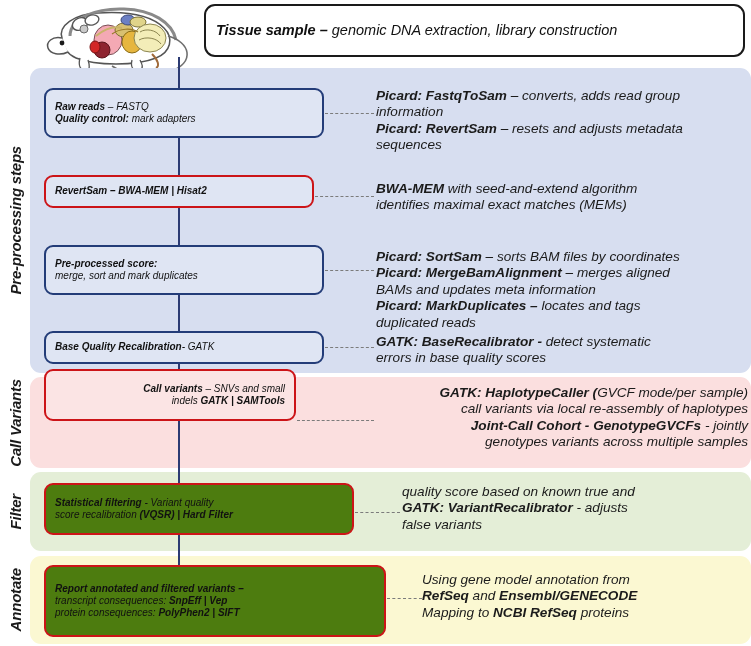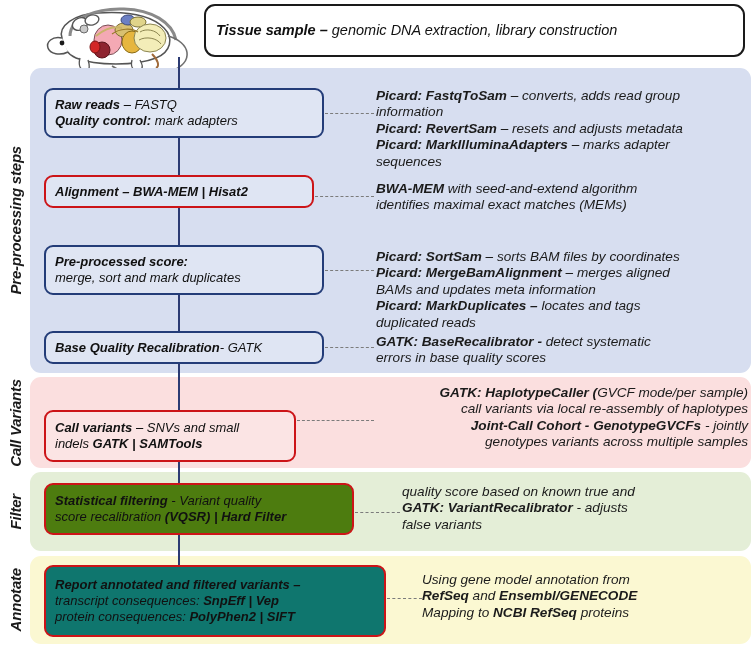--- a/index.html
+++ b/index.html
@@ -64,28 +64,28 @@
   
   .pbox {
     position: absolute;
     background: #ffffff;
     border-radius: 9px;
     display: flex;
     flex-direction: column;
     justify-content: center;
     padding: 3px 9px;
     line-height: 1.22;
-    font-size: 13px;
+    font-size: 10px;
     color: #111111;
   }
   .pbox.navy  { border: 2.2px solid #233c78; background: #dfe5f3; }
   .pbox.red   { border: 2.6px solid #cc1418; background: #dfe5f3; }
   .pbox.redpk { border: 2.6px solid #cc1418; background: #fbe4e4; }
   .pbox.redgr { border: 2.6px solid #cc1418; background: #4d7c0f; }
-  .pbox.redyl { border: 2.6px solid #cc1418; background: #0f766e; }
+  .pbox.redyl { border: 2.6px solid #cc1418; background: #4d7c0f; }
   .pbox b { font-weight: bold; }
 
   
   .headbox {
     position: absolute;
     border: 2.4px solid #1a1a1a;
     border-radius: 11px;
     background: #ffffff;
     padding: 4px 10px;
     font-size: 14.5px;
@@ -187,38 +187,38 @@
     <div>
       <b>Raw reads</b><span> – FASTQ</span>
     </div>
     <div>
       <b>Quality control:</b><span> mark adapters</span>
     </div>
   </div>
 
   <div class="pbox red" style="left:44px; top:175px; width:270px; height:33px;">
     <div>
-      <b>Alignment – BWA-MEM | Hisat2</b>
+      <b>RevertSam – BWA-MEM | Hisat2</b>
     </div>
   </div>
 
   <div class="pbox navy" style="left:44px; top:245px; width:280px; height:50px;">
     <div>
       <b>Pre-processed score:</b>
     </div>
     <div>merge, sort and mark duplicates</div>
   </div>
 
   <div class="pbox navy" style="left:44px; top:331px; width:280px; height:33px;">
     <div>
       <b>Base Quality Recalibration</b><span>- GATK</span>
     </div>
   </div>
 
-  <div class="pbox redpk" style="left:44px; top:410px; width:252px; height:52px;">
+  <div class="pbox redpk" style="left:44px; top:369px; width:252px; height:52px;text-align:right;">
     <div>
       <b>Call variants</b><span> – SNVs and small</span>
     </div>
     <div>
       <span>indels </span><b>GATK | SAMTools</b>
     </div>
   </div>
 
   <div class="pbox redgr" style="left:44px; top:483px; width:310px; height:52px;">
     <div>
@@ -246,21 +246,20 @@
   <div class="dash" style="left:325px; top:270px; width:49px;"></div>
   <div class="dash" style="left:325px; top:347px; width:49px;"></div>
   <div class="dash" style="left:297px; top:420px; width:77px;"></div>
   <div class="dash" style="left:355px; top:512px; width:45px;"></div>
   <div class="dash" style="left:387px; top:598px; width:35px;"></div>
 
   <div class="note" style="left:376px; top:88px; width:372px;">
     <div><b>Picard: FastqToSam</b><span> – converts, adds read group</span></div>
     <div><b></b><span>information</span></div>
     <div><b>Picard: RevertSam</b><span> – resets and adjusts metadata</span></div>
-    <div><b>Picard: MarkIlluminaAdapters</b><span> – marks adapter</span></div>
     <div><b></b><span>sequences</span></div>
   </div>
 
   <div class="note" style="left:376px; top:181px; width:372px;">
     <div><b>BWA-MEM</b><span> with seed-and-extend algorithm</span></div>
     <div><b></b><span>identifies maximal exact matches (MEMs)</span></div>
   </div>
 
   <div class="note" style="left:376px; top:249px; width:372px;">
     <div><b>Picard: SortSam</b><span> – sorts BAM files by coordinates</span></div>

